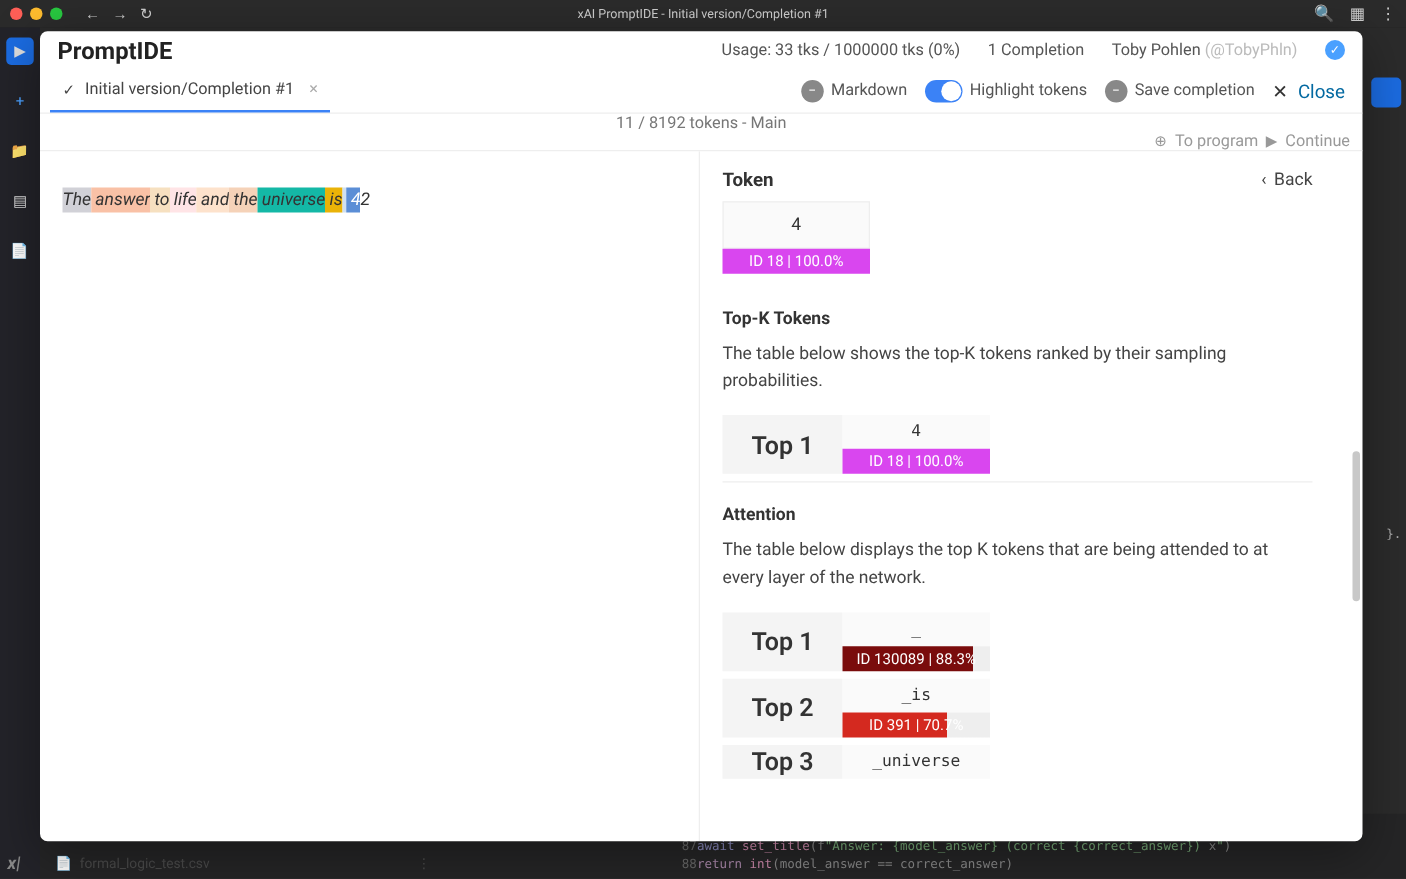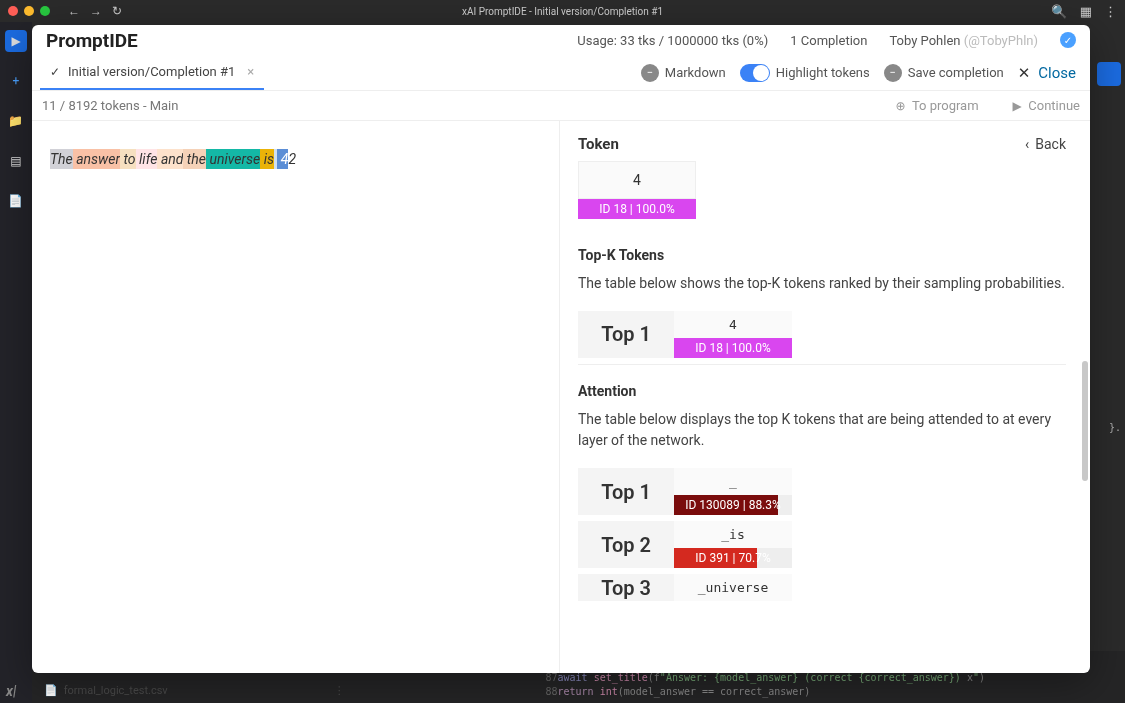--- a/index.html
+++ b/index.html
@@ -48,35 +48,35 @@
   .file-tab .closex { color: #aaa; font-size: 13px; margin-left: 4px; }
   .tab-right { margin-left: auto; display: flex; align-items: center; gap: 14px; font-size: 13px; color: #555; padding-right: 6px;}
   .toggle-off, .toggle-on { display: flex; align-items: center; gap: 6px; }
   .toggle-knob { width: 18px; height: 18px; border-radius: 50%; background: #888; display:flex; align-items:center; justify-content:center; color:#fff; font-size:11px; }
   .toggle-on .toggle-track { width: 30px; height: 18px; background: #3b82f6; border-radius: 10px; position:relative; }
   .toggle-on .toggle-track::after { content:""; position:absolute; right:1px; top:1px; width:16px; height:16px; background:#fff; border-radius:50%; }
   .close-x { font-size: 15px; color:#333; }
   .close-label { font-size: 15px; color:#0369a1; }
   
   
-  .sub-row { height: 30px; display:flex; align-items:center; padding: 0 10px; border-bottom:1px solid #eee; }
+  .sub-row { height: 30px; display:flex; align-items:center; padding: 0 10px; border-bottom:1px solid #eee;flex-direction:column; }
   .token-count { font-size: 13px; color: #777; }
-  .sub-actions { margin-left:auto; display:flex; gap:34px; font-size:13px; color:#999; align-items:center; }
+  .sub-actions { margin-left:auto; display:flex; gap:6px; font-size:13px; color:#999; align-items:center; }
   .sub-actions .ic { font-size:12px; }
   
   
   .main-split { flex:1; display:flex; overflow:hidden; }
   .left-pane { width: 528px; padding: 28px 18px; border-right:1px solid #eee; }
   .prompt-text { font-size: 14px; font-style: italic; }
   .prompt-text .t { padding: 2px 0; }
   .t0{background:#d1d1d7;} .t1{background:#f9c1a6;} .t2{background:#f6e0c0;} .t3{background:#ffe4e6;}
   .t4{background:#fde2cc;} .t5{background:#f5d2b8;} .t6{background:#14b8a6;} .t7{background:#eab308;text-align:center;}
   .t8{background:#cfe0f2;} .t9{background:#5b8ed6; color:#fff;} .t10{}
   
-  .right-pane { flex:1; padding: 14px 24px 14px 18px; overflow-y:auto; }
+  .right-pane { flex:1; padding: 14px 40px 14px 18px; overflow-y:auto; }
   .right-head { display:flex; align-items:center; margin-bottom:8px; }
   .right-head h3 { font-size:15px; font-weight:700; }
   .back-link { margin-left:auto; font-size:14px; color:#444; display:flex; align-items:center; gap:6px;}
   .desc { font-size: 14px; color: #444; line-height: 1.55; margin-bottom: 16px; }
   
   .token-box { display:inline-flex; flex-direction:column; margin-bottom:22px; }
   .token-box .tk-val { text-align:center; font-size:14px; padding: 10px 0; background:#fafafa; width:118px; border:1px solid #eee;}
   .token-box .tk-bar { font-size:12px; color:#fff; text-align:center; padding:3px 6px; width:118px; }
   .bar-red-100 { background:#d946ef; }
   .bar-red-88  { background: linear-gradient(to right, #7a0c0c 88.3%, #eee 88.3%); }

